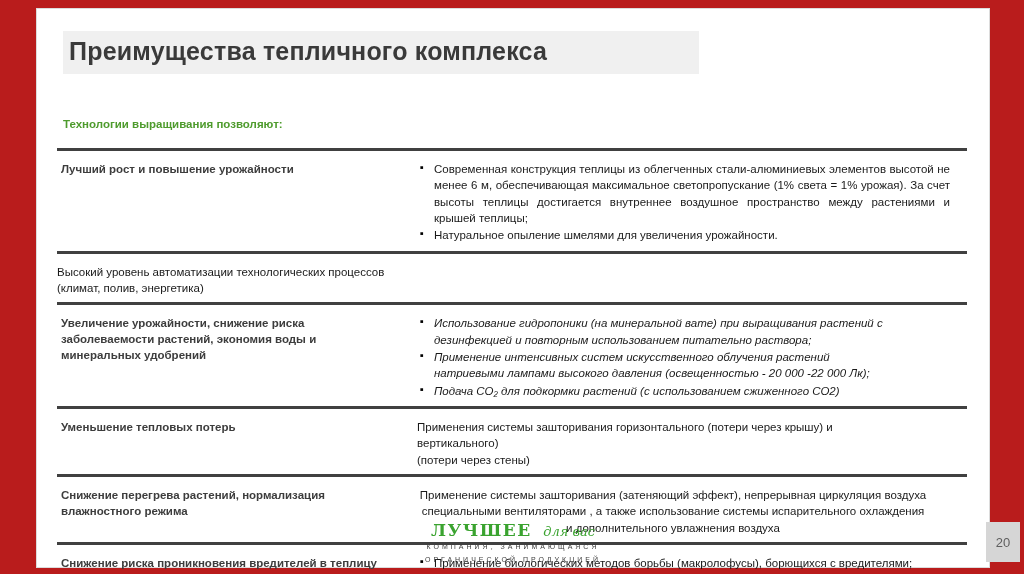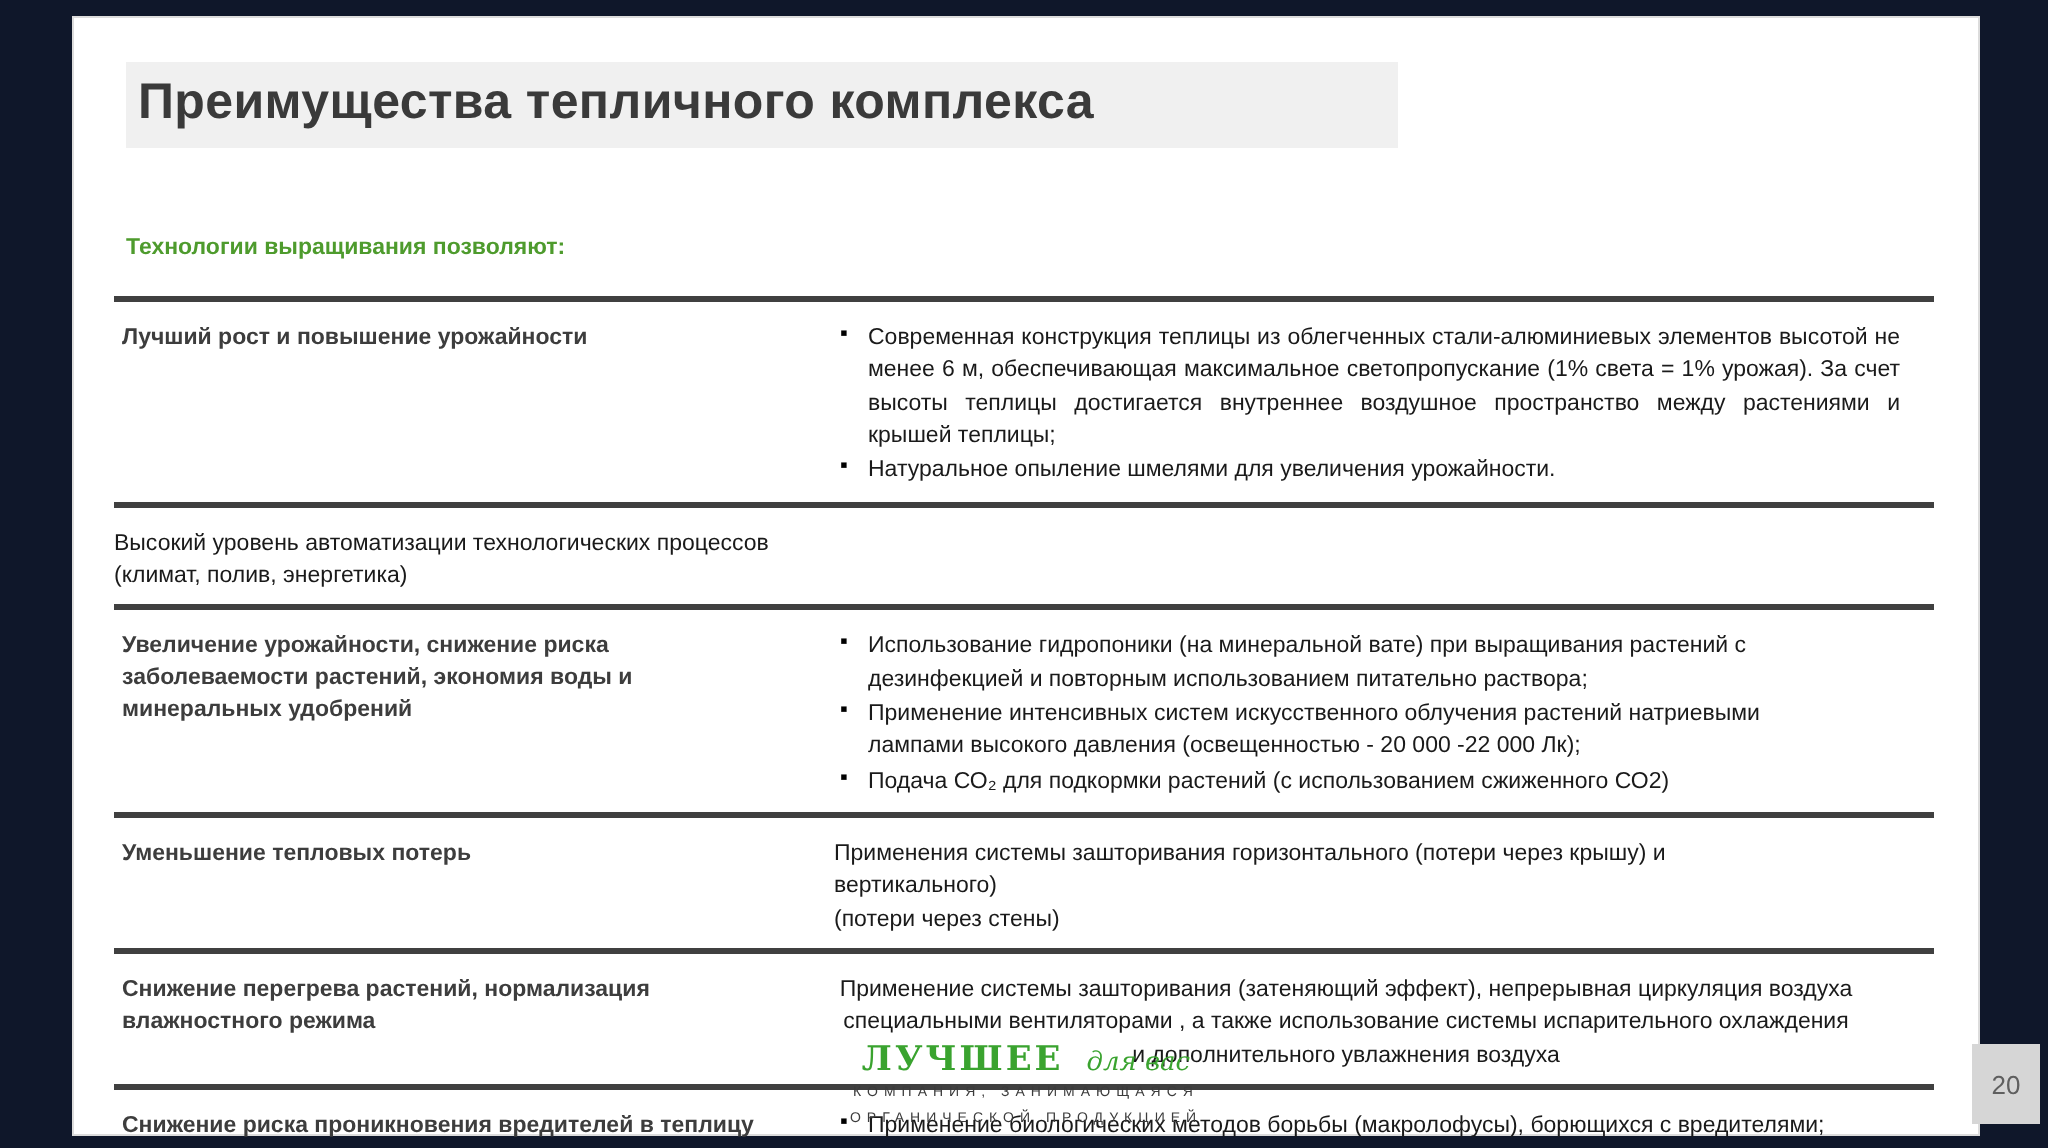--- a/index.html
+++ b/index.html
@@ -2,21 +2,21 @@
 <html><head>
 <meta charset="utf-8">
 <style>
   * { margin:0; padding:0; box-sizing:border-box; }
   html,body { width:1024px; height:574px; }
   body {
     background:#e9e9e9;
     font-family:"Liberation Sans", sans-serif;
     overflow:hidden;
   }
-  .stage { position:relative; width:1024px; height:574px; background:#0f172a; }
+  .stage { position:relative; width:1024px; height:574px; background:#b91c1c; }
   .slide {
     position:absolute; left:36px; top:8px; width:954px; height:560px;
     background:#ffffff; border:1px solid #dcdcdc;
   }
   .title-wrap { margin:22px 0 0 26px; }
   .title-band {
     display:inline-block; background:#f0f0f0; width:636px;
     padding:6px 10px 8px 6px;
   }
   .title { font-size:25px; font-weight:bold; color:#3a3a3a; letter-spacing:0.2px; }
@@ -37,21 +37,21 @@
   ul.bullets { list-style:none; }
   ul.bullets li { position:relative; padding-left:17px; margin-bottom:1px; }
   ul.bullets li::before {
     content:"▪"; position:absolute; left:3px; top:-1px; font-size:11px; color:#000;
   }
   .justify { text-align:justify; }
   .r1 { min-height:94px; }
   .r1 .content { max-width:533px; }
   .r2 { min-height:44px; }
   .r3 { min-height:99px; }
-  .r3 .content { max-width:470px; }
+  .r3 .content { max-width:470px;font-style:italic; }
   .r4 { min-height:51px; }
   .r4 .content { max-width:450px; white-space:pre-line; }
   .r5 { min-height:56px; }
   .r5 .content { max-width:512px;text-align:center; }
   .r6 { min-height:48px; }
   .footer { position:absolute; left:0; right:0; bottom:2px; text-align:center; }
   .brand-line { white-space:nowrap; }
   .brand {
     font-family:"DejaVu Serif", serif; font-weight:bold; font-size:17px;
     letter-spacing:1.5px; color:#3aa32f;

